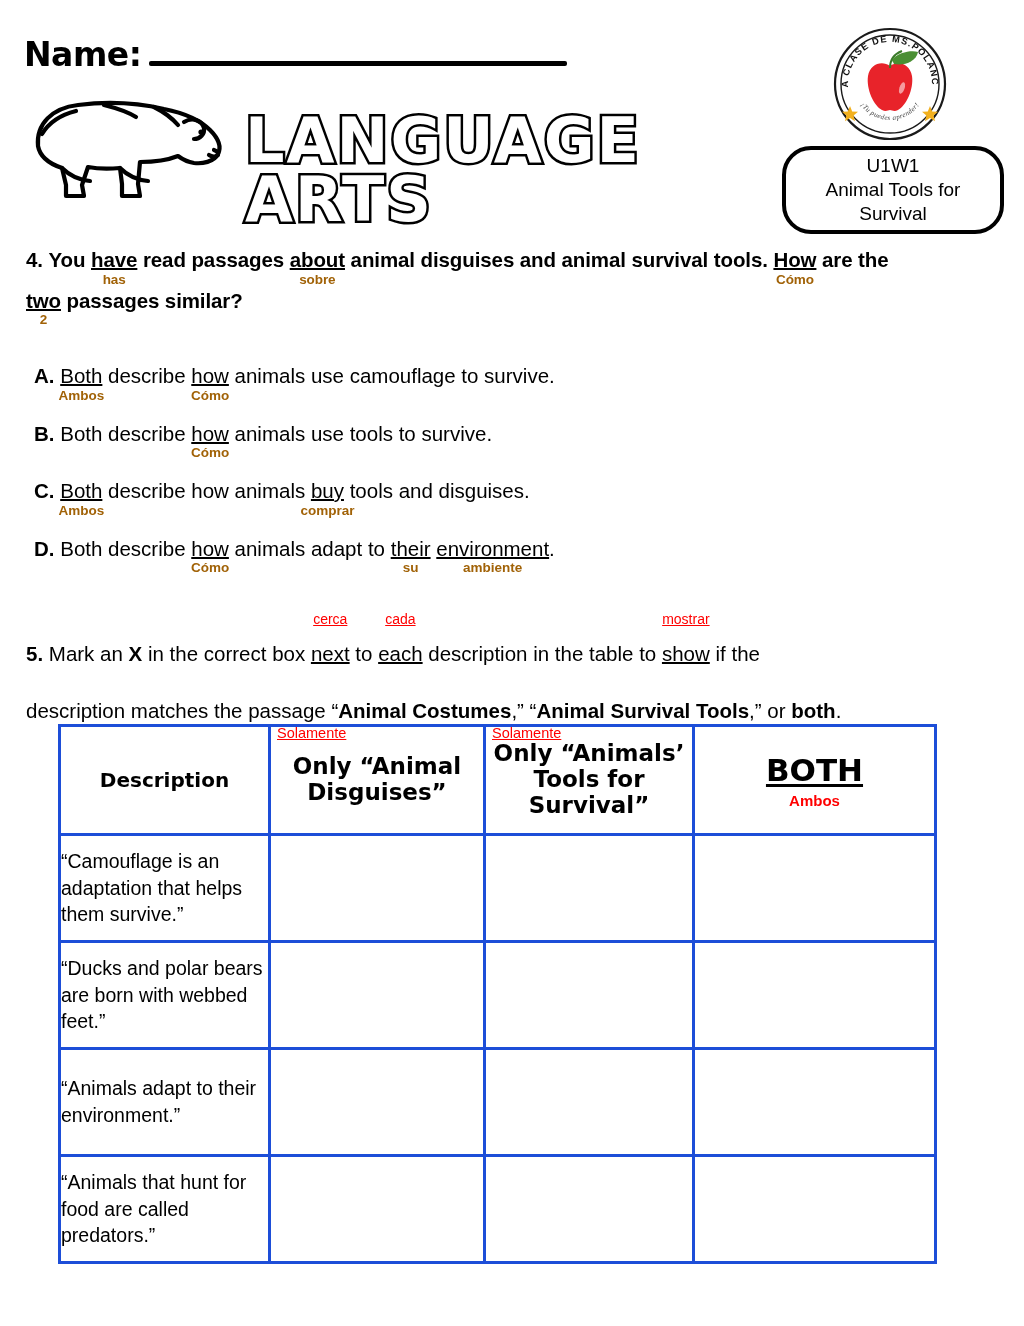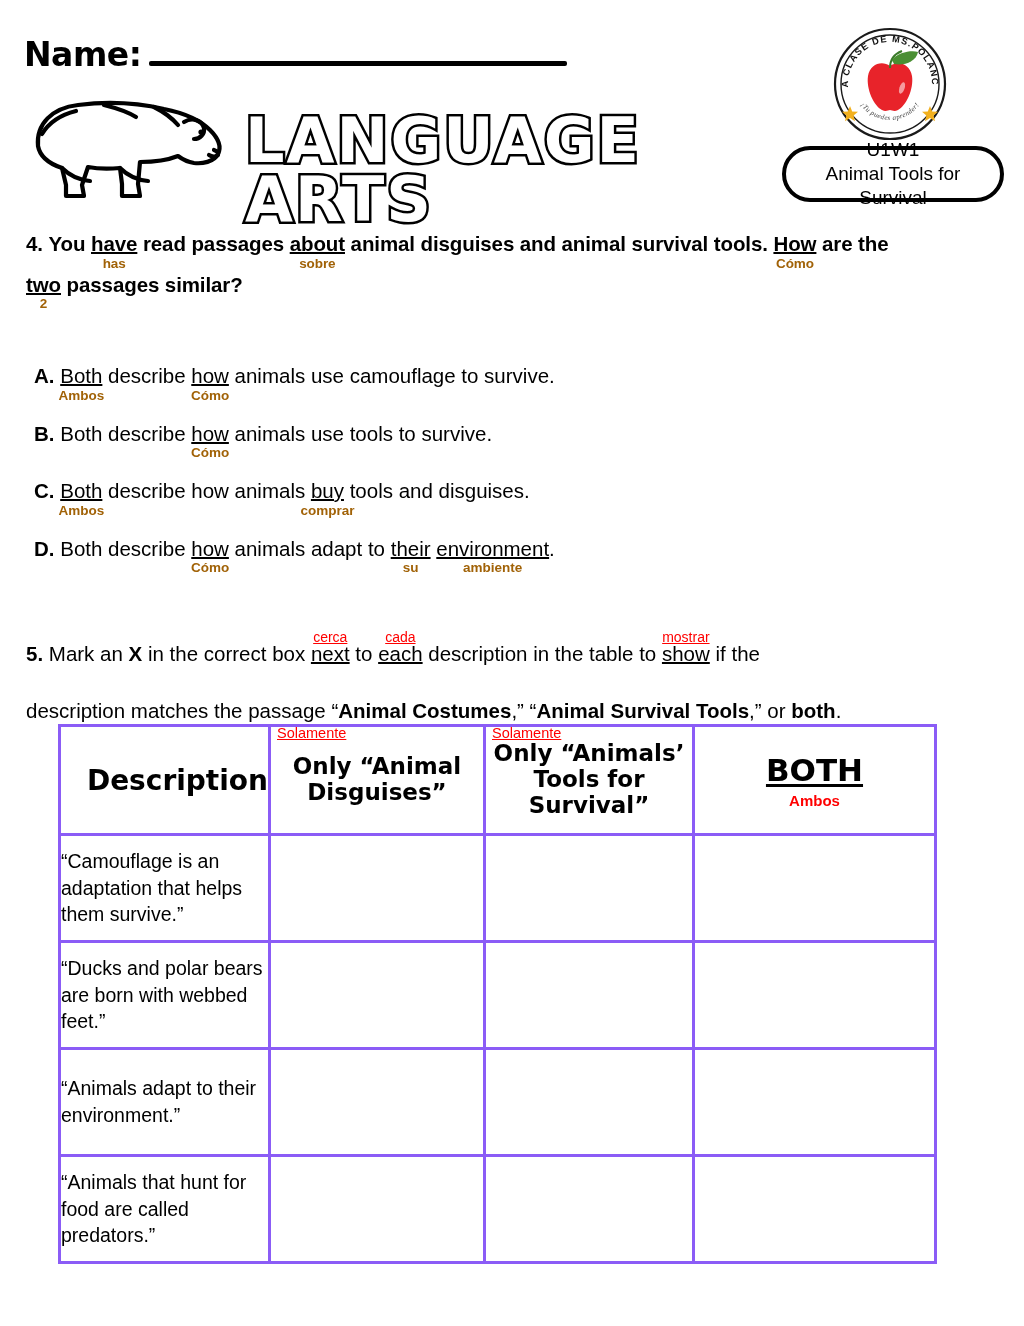--- a/index.html
+++ b/index.html
@@ -85,38 +85,39 @@
     position: absolute;
     left: 832px; top: 14px;
     width: 116px; height: 116px;
   }
   #logo svg { display:block; width:100%; height:100%; }
 
   
   #unit-box {
     position: absolute;
     left: 782px; top: 134px;
-    width: 222px; height: 56px;
+    width: 222px; height: 88px;
     border: 4px solid #000;
     border-radius: 29px;
     box-sizing: border-box;
     display: flex;
     flex-direction: column;
     align-items: center;
     justify-content: center;
     line-height: 1.25;
   }
   #unit-box .unit-line { font-size: 19px; }
 
   
   .qtext {
     font-size: 20.5px;
     font-weight: 700;
     line-height: 1.0;
     letter-spacing: -0.1px;
+    margin-top: 16px;
   }
   .opt {
     font-size: 20.5px;
     font-weight: 400;
     line-height: 1.0;
   }
   .opt .ltr { font-weight: 700; }
 
   
   .anno {
@@ -143,21 +144,21 @@
     position: relative;
     display: inline-block;
     text-decoration: underline;
     text-underline-offset: 1px;
   }
   .anno-up > .es-up {
     position: absolute;
     left: 50%;
     bottom: 100%;
     transform: translateX(-50%);
-    margin-bottom: 0;
+    margin-bottom: 18px;
     color: #ff0000;
     font-size: 14px;
     font-weight: 400;
     white-space: nowrap;
     text-decoration: underline;
     text-underline-offset: 1px;
     line-height: 1;
   }
 
   #q4 { position: absolute; left: 26px; top: 234px; width: 960px; }
@@ -175,34 +176,34 @@
 
   
   #grid {
     position: absolute;
     left: 58px; top: 724px;
     width: 876px;
     border-collapse: collapse;
     table-layout: fixed;
   }
   #grid td, #grid th {
-    border: 3px solid #8b5cf6;
+    border: 3px solid #1d4ed8;
     padding: 0;
     vertical-align: middle;
   }
   #grid col.c1 { width: 210px; }
   #grid col.c2 { width: 215px; }
   #grid col.c3 { width: 209px; }
   #grid col.c4 { width: 242px; }
 
   #grid thead th { height: 106px; }
   .hdr-desc {
-    font-size: 28px;
-    font-weight: 700;
-    text-align: right;
+    font-size: 20px;
+    font-weight: 700;
+    text-align: center;
     font-family: "DejaVu Sans", sans-serif;
   }
   .hdr-only {
     position: relative;
     text-align: center;
     font-size: 23px;
     font-weight: 700;
     line-height: 1.12;
     padding: 4px 4px 2px 4px;
     font-family: "DejaVu Sans", sans-serif;

